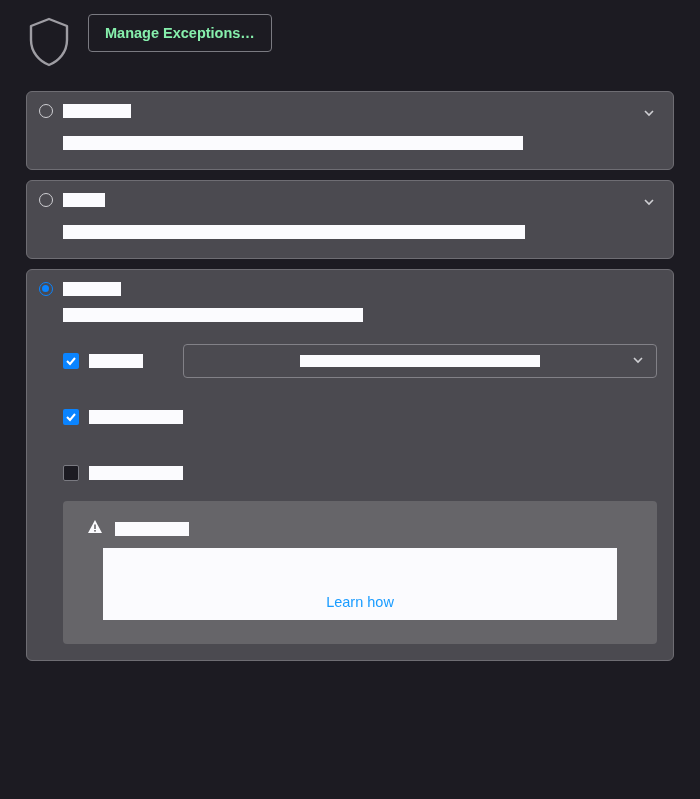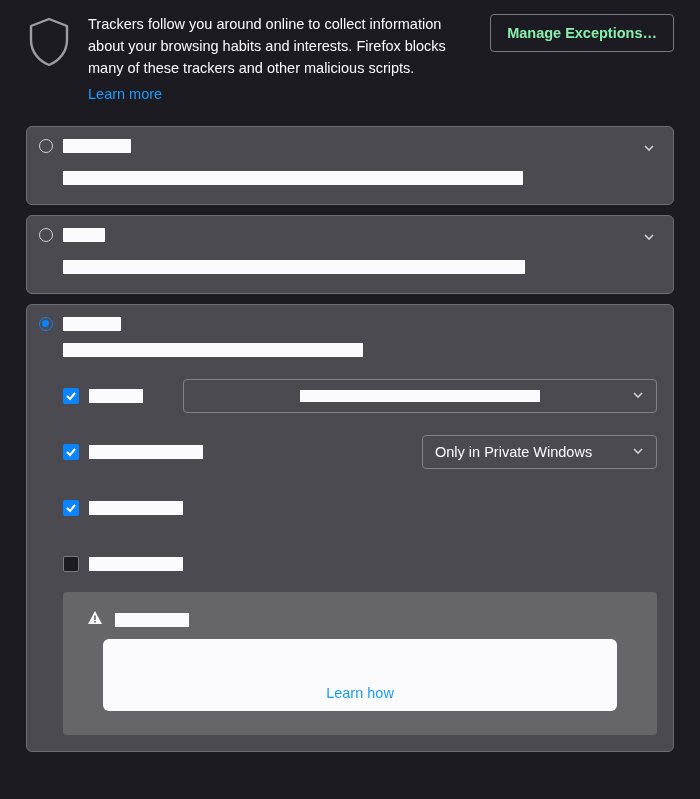--- a/index.html
+++ b/index.html
@@ -123,43 +123,39 @@
   .warn-box {
     background: #666569;
     border-radius: 4px;
     margin-left: 24px;
     margin-top: 10px;
     padding: 18px 40px 24px 24px;
   }
   .warn-head { display: flex; align-items: center; gap: 12px; margin-bottom: 10px; }
   .warn-body {
     background: #fbfbfe;
-    border-radius: 6px;
+    border-radius: 0;
     margin-left: 16px;
     padding: 14px 14px 10px 14px;
     min-height: 72px;
     display: flex;
     flex-direction: column;
     justify-content: flex-end;
     align-items: center;
   }
   .warn-body .link { font-size: 14.5px; }
 </style>
 </head>
 <body>
 
 <div class="header">
   <div class="shield-wrap">
     <svg width="46" height="52" viewBox="0 0 46 52" fill="none" stroke="#9e9da3" stroke-width="2.4" stroke-linejoin="round">
       <path d="M23 3 L41 10 V24 C41 36 33 45 23 49 C13 45 5 36 5 24 V10 Z"></path>
     </svg>
-  </div>
-  <div class="header-text">
-    <p>Trackers follow you around online to collect information about your browsing habits and interests. Firefox blocks many of these trackers and other malicious scripts.</p>
-    <a class="link">Learn more</a>
   </div>
   <button class="manage-btn">Manage Exceptions…</button>
 </div>
 
 <div class="panels">
 
   <div class="panel">
     <div class="panel-head">
       <span class="radio"></span>
       <span class="ph" style="width:68px"></span>
@@ -210,36 +206,20 @@
         <div class="select wide">
           <span class="ph" style="width:240px;height:12px"></span>
           <span class="sel-chevron">
             <svg width="12" height="12" viewBox="0 0 12 12">
                 <path d="M2 4 L6 8 L10 4" fill="none" stroke="#cfcfd3" stroke-width="1.6"></path>
               </svg>
           </span>
         </div>
       </div>
 
-      <div class="opt-row">
-        <span class="checkbox checked">
-          <svg width="12" height="12" viewBox="0 0 12 12">
-              <path d="M2 6 L5 9 L10 3" fill="none" stroke="#fff" stroke-width="2"></path>
-            </svg>
-        </span>
-        <span class="ph" style="width:114px"></span>
-        <div class="select narrow">
-          <span>Only in Private Windows</span>
-          <span>
-            <svg width="12" height="12" viewBox="0 0 12 12">
-                <path d="M2 4 L6 8 L10 4" fill="none" stroke="#cfcfd3" stroke-width="1.6"></path>
-              </svg>
-          </span>
-        </div>
-      </div>
 
       <div class="opt-row">
         <span class="checkbox checked">
           <svg width="12" height="12" viewBox="0 0 12 12">
               <path d="M2 6 L5 9 L10 3" fill="none" stroke="#fff" stroke-width="2"></path>
             </svg>
         </span>
         <span class="ph" style="width:94px"></span>
       </div>
 

